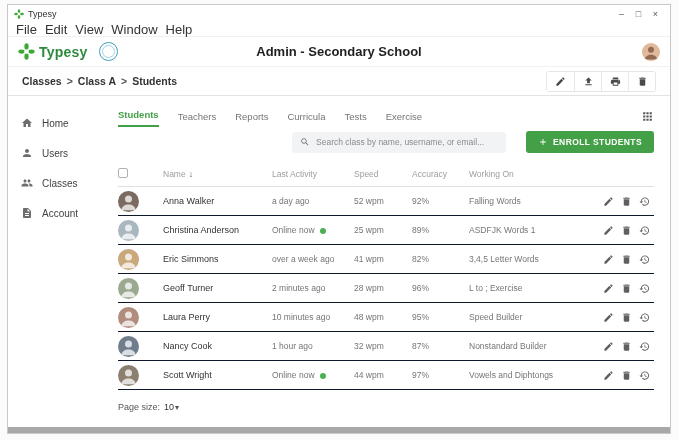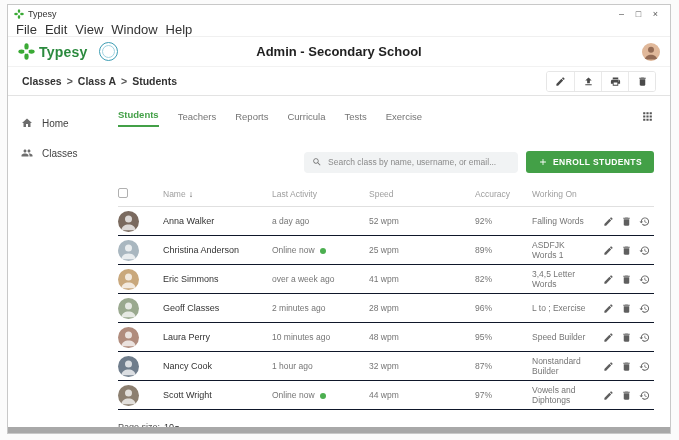--- a/index.html
+++ b/index.html
@@ -51,33 +51,33 @@
   .side-item svg { width: 12px; height: 12px; color: #6d6d6d; flex: none; }
   .side-label { font-size: 10px; }
   .content { flex: 1; min-width: 0; padding: 10px 16px 0 18px; display: flex; flex-direction: column; }
   
   .tabs { display: flex; align-items: flex-end; }
   .tab { font-size: 9.5px; color: #757575; padding: 3px 0 5px; margin-right: 19px; }
   .tab.active { color: #43a047; font-weight: bold; border-bottom: 2px solid #43a047; }
   .grid-btn { margin-left: auto; color: #555; align-self: center; }
   .grid-btn svg { width: 13px; height: 13px; display: block; }
   
-  .searchrow { display: flex; justify-content: flex-end; align-items: center; gap: 8px; margin-top: 24px; }
+  .searchrow { display: flex; justify-content: flex-end; align-items: center; gap: 20px; margin-top: 4px; }
   .searchbox { width: 214px; height: 21px; background: #f1f3f4; border-radius: 4px; display: flex; align-items: center; gap: 6px; padding: 0 8px; }
   .searchbox svg { width: 10px; height: 10px; color: #757575; flex: none; }
   .searchbox input { border: 0; background: transparent; outline: none; font-size: 8.5px; color: #333; width: 100%; font-family: inherit; }
   .searchbox input::placeholder { color: #8a8a8a; }
   .enroll-btn { height: 22px; background: #43a047; border: 0; color: #fff; font-weight: bold; font-size: 8.5px; letter-spacing: .4px; border-radius: 3px; display: flex; align-items: center; gap: 5px; padding: 0 12px; font-family: inherit; cursor: pointer; }
   .enroll-btn svg { width: 10px; height: 10px; }
   
   .table { margin-top: 9px; }
   .thead, .trow { display: flex; align-items: center; }
   .thead { height: 25px; border-bottom: 1px solid #e0e0e0; color: #9e9e9e; font-size: 8.5px; }
   .c { flex: none; padding-right: 4px; }
-  .c1 { width: 34px; } .c2 { width: 120px; padding-left: 11px; } .c3 { width: 97px; } .c4 { width: 58px; } .c5 { width: 57px; margin-left: 48px; }
+  .c1 { width: 34px; } .c2 { width: 120px; padding-left: 11px; } .c3 { width: 82px; } .c4 { width: 58px; } .c5 { width: 57px; }
   .c6 { flex: 1; min-width: 0; } .c7 { width: 62px; }
   .cbx { width: 10px; height: 10px; border: 1px solid #b0b0b0; border-radius: 2px; background: #fff; display: inline-block; }
   .sort-arrow { color: #555; font-size: 9px; margin-left: 3px; }
   .thead .c2 { display: flex; align-items: center; }
   .trow { height: 29px; border-bottom: 1px solid #0f172a; font-size: 8.5px; color: #757575; }
   .trow .name { font-size: 9px; color: #333; }
   .avatar { width: 21px; height: 21px; border-radius: 50%; overflow: hidden; background: #90a4ae; }
   .trow:nth-child(1) .avatar { background: #7a6a5f; }
   .trow:nth-child(2) .avatar { background: #a9b7c0; }
   .trow:nth-child(3) .avatar { background: #c9a87c; }
@@ -188,23 +188,35 @@
   <div class="main">
     <div class="sidebar">
       <div class="side-item">
         <svg viewBox="0 0 24 24" fill="currentColor">
             <path d="M10 20v-6h4v6h5v-8h3L12 3 2 12h3v8z"></path>
           </svg>
         <span class="side-label">Home</span>
       </div>
       <div class="side-item">
         <svg viewBox="0 0 24 24" fill="currentColor">
+            <path d="M12 12c2.21 0 4-1.79 4-4s-1.79-4-4-4-4 1.79-4 4 1.79 4 4 4zm0 2c-2.67 0-8 1.34-8 4v2h16v-2c0-2.66-5.33-4-8-4z"></path>
+          </svg>
+        <span class="side-label">Users</span>
+      </div>
+      <div class="side-item">
+        <svg viewBox="0 0 24 24" fill="currentColor">
             <path d="M16 11c1.66 0 2.99-1.34 2.99-3S17.66 5 16 5c-1.66 0-3 1.34-3 3s1.34 3 3 3zm-8 0c1.66 0 2.99-1.34 2.99-3S9.66 5 8 5C6.34 5 5 6.34 5 8s1.34 3 3 3zm0 2c-2.33 0-7 1.17-7 3.5V19h14v-2.5c0-2.33-4.67-3.5-7-3.5zm8 0c-.29 0-.62.02-.97.05 1.16.84 1.97 1.97 1.97 3.45V19h6v-2.5c0-2.33-4.67-3.5-7-3.5z"></path>
           </svg>
         <span class="side-label">Classes</span>
+      </div>
+      <div class="side-item">
+        <svg viewBox="0 0 24 24" fill="currentColor">
+            <path d="M14 2H6c-1.1 0-1.99.9-1.99 2L4 20c0 1.1.89 2 1.99 2H18c1.1 0 2-.9 2-2V8l-6-6zm2 16H8v-2h8v2zm0-4H8v-2h8v2zm-3-5V3.5L18.5 9H13z"></path>
+          </svg>
+        <span class="side-label">Account</span>
       </div>
     </div>
 
     <div class="content">
 
       <div class="tabs">
         <span class="tab active">Students</span>
         <span class="tab">Teachers</span>
         <span class="tab">Reports</span>
         <span class="tab">Curricula</span>
@@ -353,21 +365,21 @@
 
   <div class="trow">
     <div class="c c1">
       <div class="avatar">
         <svg viewBox="0 0 24 24">
                     <circle cx="12" cy="9" r="4" fill="rgba(255,255,255,.75)"></circle>
                     <path d="M4 22c0-4.4 4-6.5 8-6.5s8 2.1 8 6.5" fill="rgba(255,255,255,.75)"></path>
                   </svg>
       </div>
     </div>
-    <div class="c c2"><span class="name">Geoff Classes</span></div>
+    <div class="c c2"><span class="name">Geoff Turner</span></div>
     <div class="c c3">
       <span>2 minutes ago</span>
     </div>
     <div class="c c4"><span>28 wpm</span></div>
     <div class="c c5"><span>96%</span></div>
     <div class="c c6"><span>L to ; Exercise</span></div>
     <div class="c c7 actions">
       <span>
         <svg viewBox="0 0 24 24" fill="currentColor">
                     <path d="M3 17.25V21h3.75L17.81 9.94l-3.75-3.75L3 17.25zM20.71 7.04c.39-.39.39-1.02 0-1.41l-2.34-2.34a1 1 0 0 0-1.41 0l-1.83 1.83 3.75 3.75 1.83-1.83z"></path>

